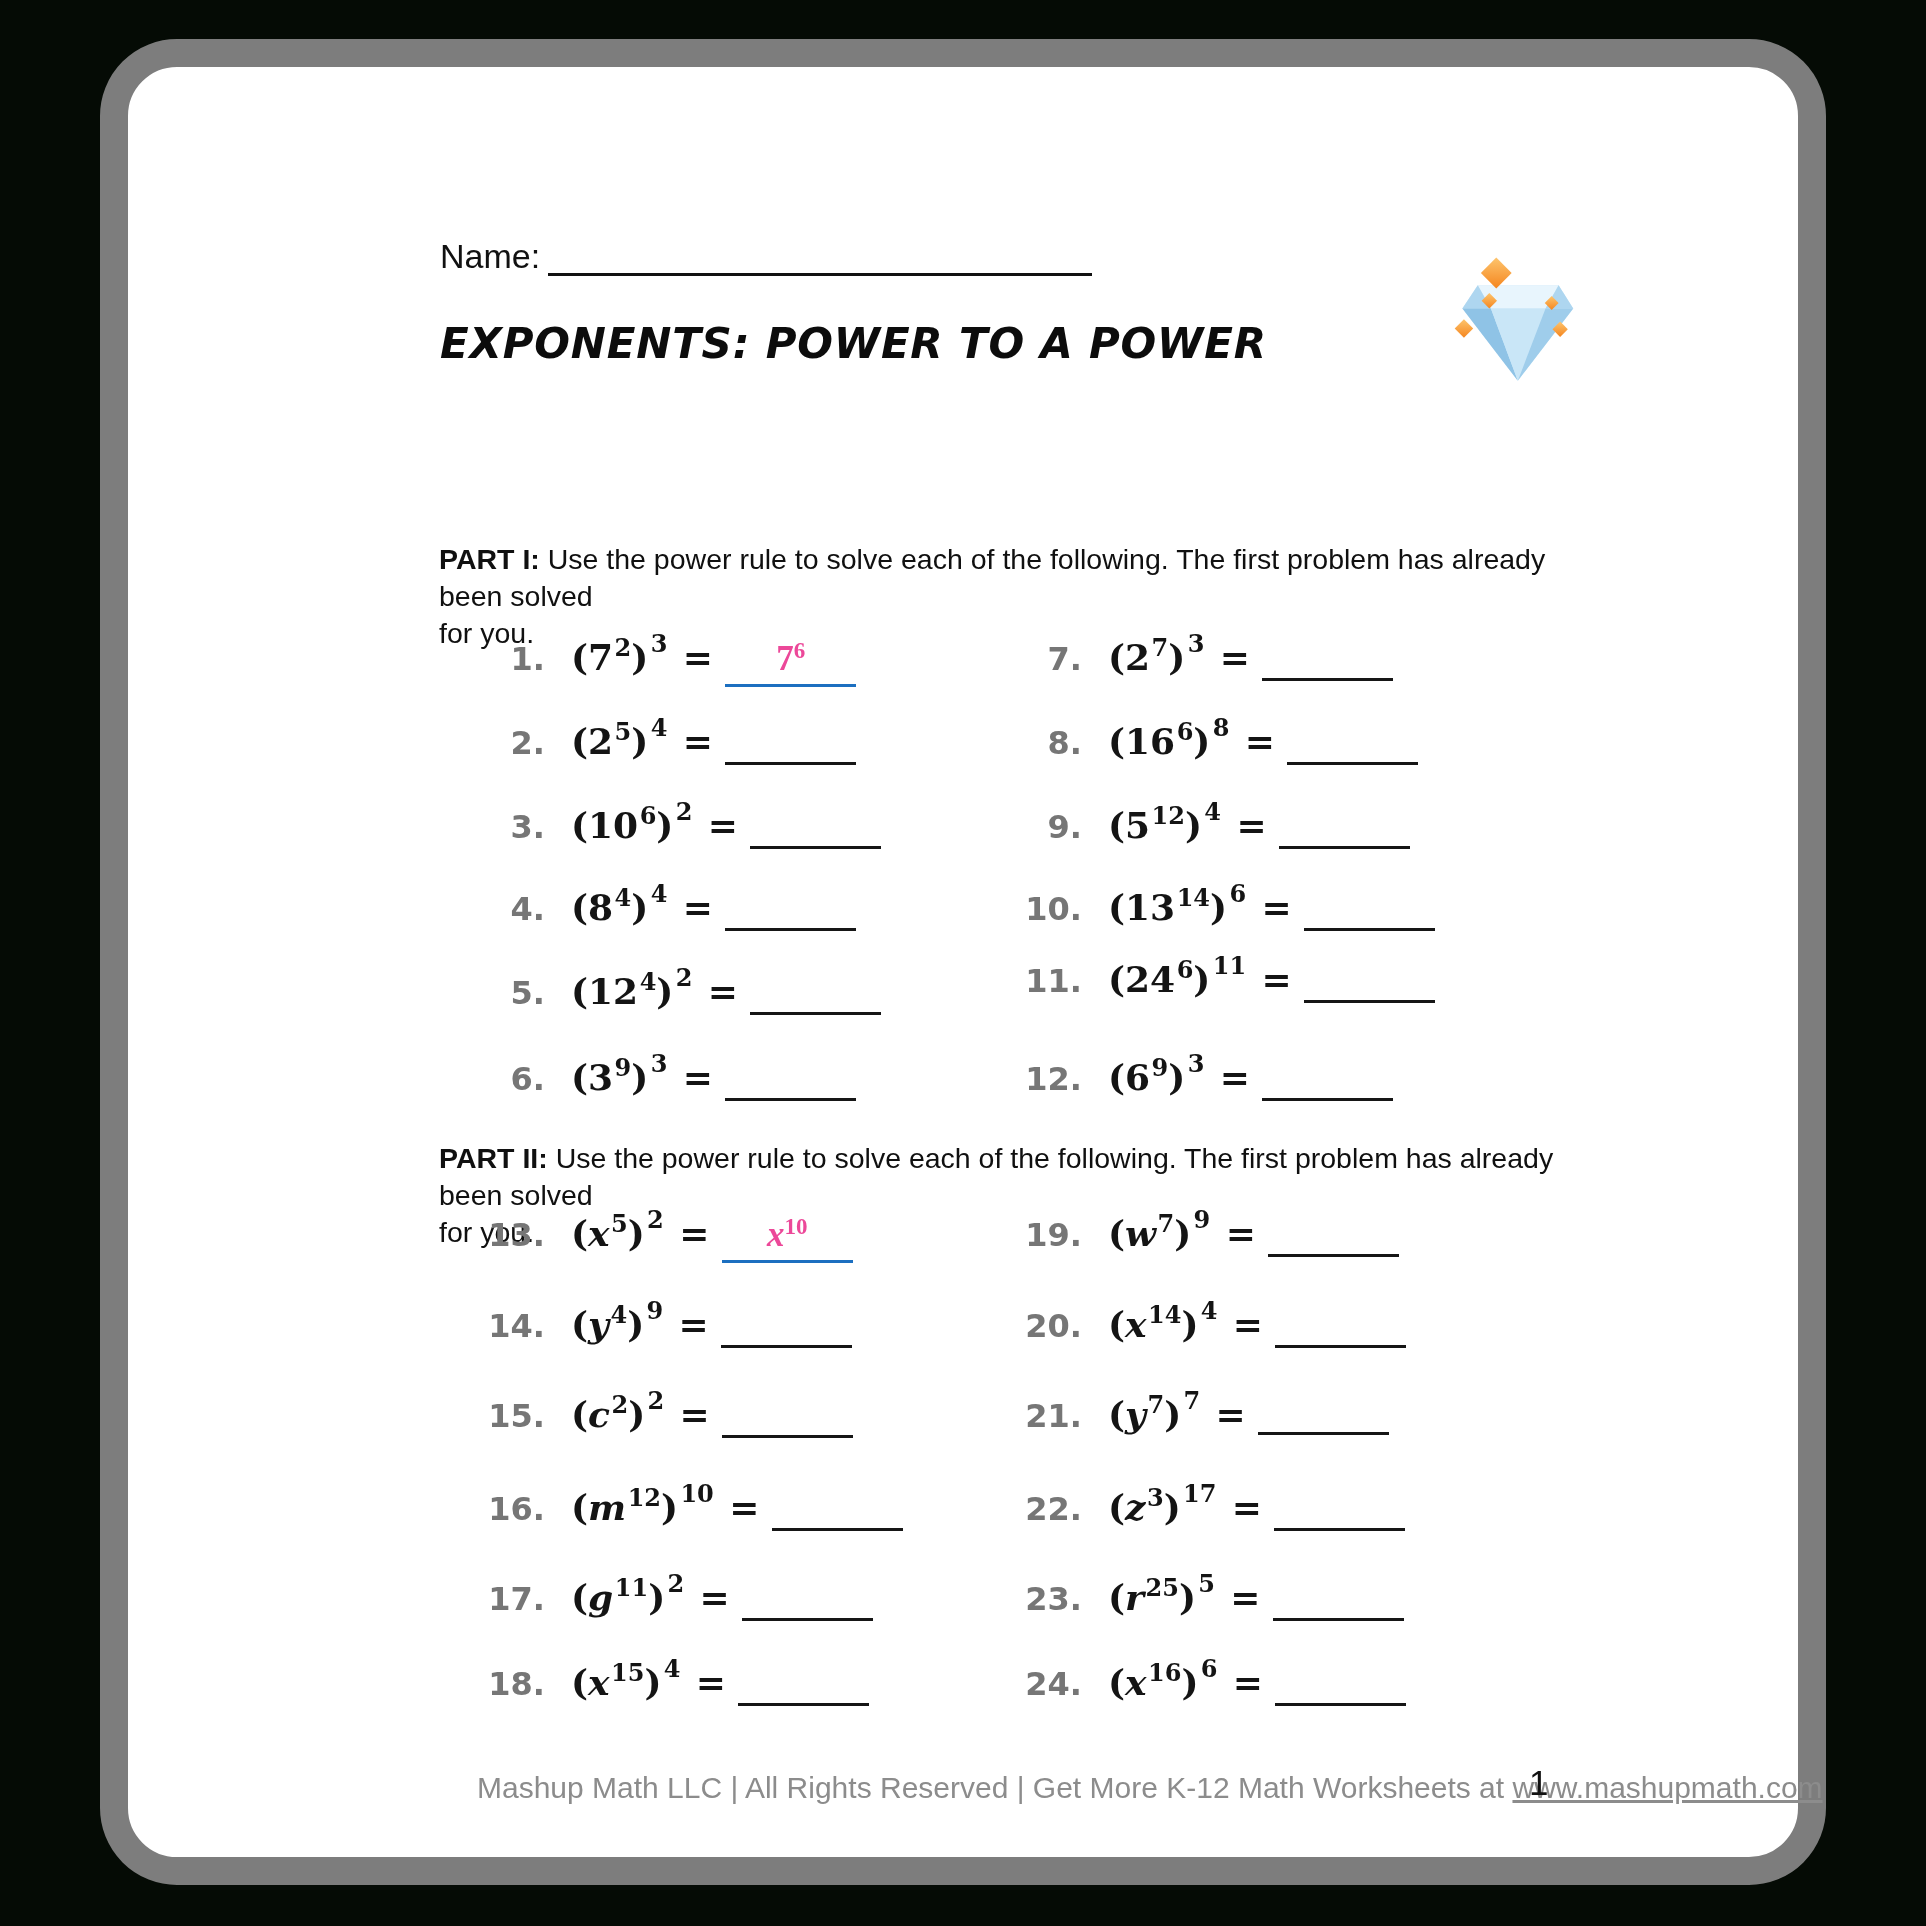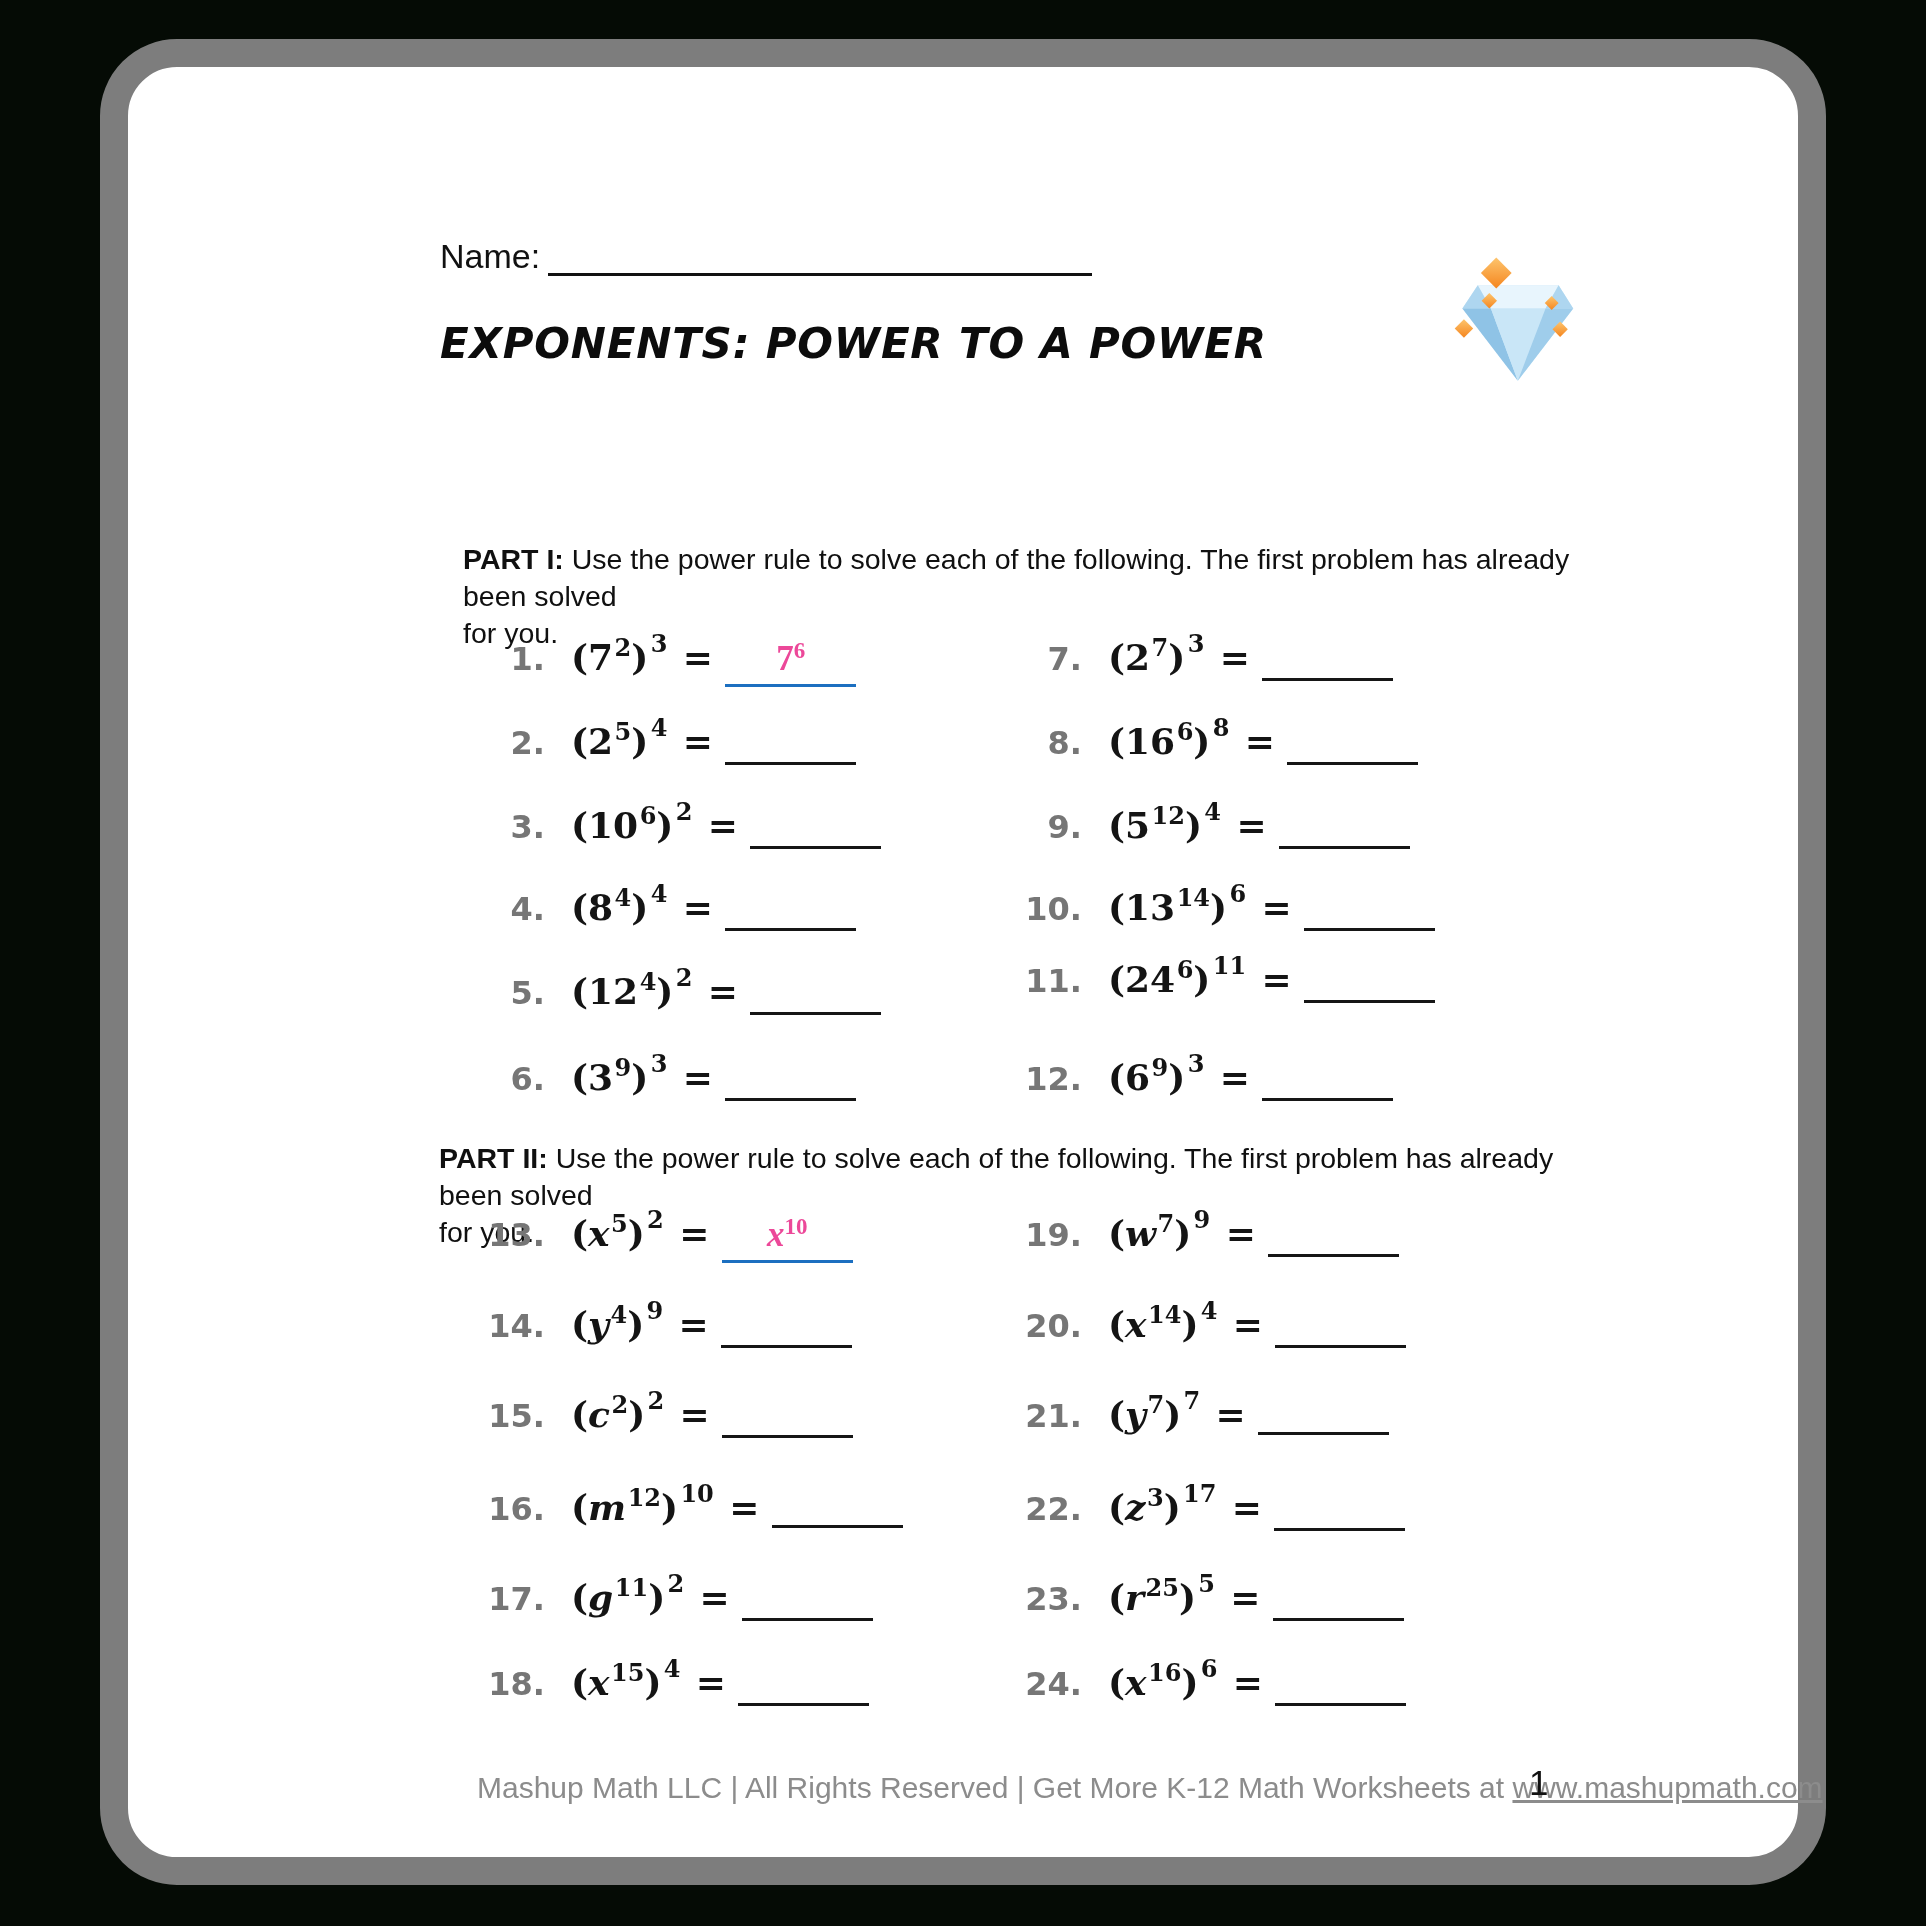--- a/index.html
+++ b/index.html
@@ -104,21 +104,21 @@
       <polygon points="51,52 61,62 51,72 41,62" fill="url(#og)"></polygon>
       <polygon points="18,86 30,98 18,110 6,98" fill="url(#og)"></polygon>
       <polygon points="132,56 141,65 132,74 123,65" fill="url(#og)"></polygon>
       <polygon points="143,89 153,99 143,109 133,99" fill="url(#og)"></polygon>
     </svg>
   </div>
 
   <div class="title" style="left:312px; top:252px;">EXPONENTS: POWER TO A POWER</div>
 
 
-  <div class="part-head" style="left:311px; top:474px;margin-left:24px;">
+  <div class="part-head" style="left:311px; top:474px;">
     <b>PART I:</b><span> Use the power rule to solve each of the following. The first problem has already been solved</span><br>
     <span>for you.</span>
   </div>
 
   <div>
       <div class="prob" style="left: 301px; top: 569px;">
         <span class="pnum">1.</span>
         <span class="expr">(<span class="pb">7</span><sup class="si">2</sup>)<sup class="so">3</sup><span class="eq">=</span></span>
         <span class="ansline answered"><span class="ansv">7<sup>6</sup></span></span>
       </div>
@@ -193,21 +193,21 @@
       <div class="prob p2" style="left: 301px; top: 1236px;">
         <span class="pnum">14.</span>
         <span class="expr varit">(<span class="pb">y</span><sup class="si">4</sup>)<sup class="so">9</sup><span class="eq">=</span></span>
         <span class="ansline">​</span>
       </div>
       <div class="prob p2" style="left: 301px; top: 1326px;">
         <span class="pnum">15.</span>
         <span class="expr varit">(<span class="pb">c</span><sup class="si">2</sup>)<sup class="so">2</sup><span class="eq">=</span></span>
         <span class="ansline">​</span>
       </div>
-      <div class="prob p2" style="left: 301px; top: 1419px; align-items: flex-end;">
+      <div class="prob p2" style="left: 301px; top: 1419px;">
         <span class="pnum">16.</span>
         <span class="expr varit">(<span class="pb">m</span><sup class="si">12</sup>)<sup class="so">10</sup><span class="eq">=</span></span>
         <span class="ansline">​</span>
       </div>
       <div class="prob p2" style="left: 301px; top: 1509px;">
         <span class="pnum">17.</span>
         <span class="expr varit">(<span class="pb">g</span><sup class="si">11</sup>)<sup class="so">2</sup><span class="eq">=</span></span>
         <span class="ansline">​</span>
       </div>
       <div class="prob p2" style="left: 301px; top: 1594px;">

